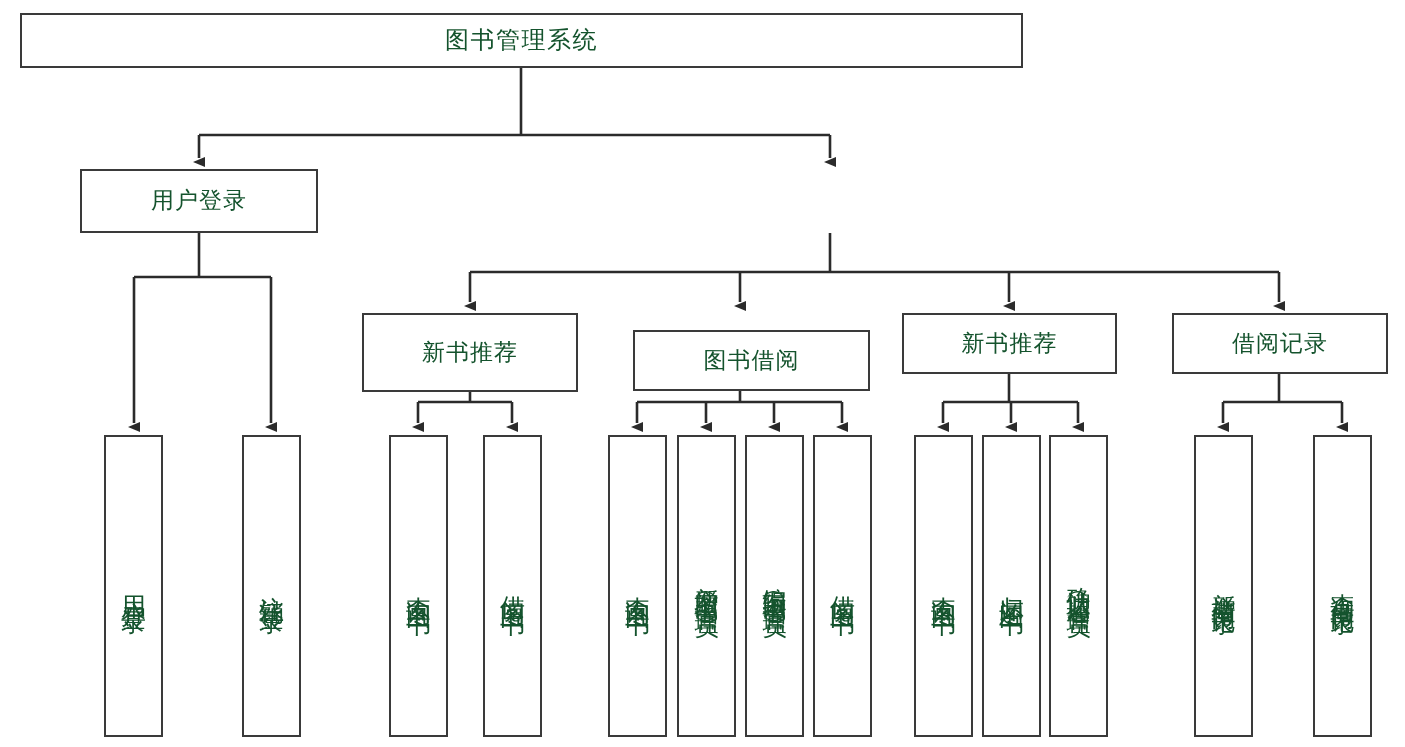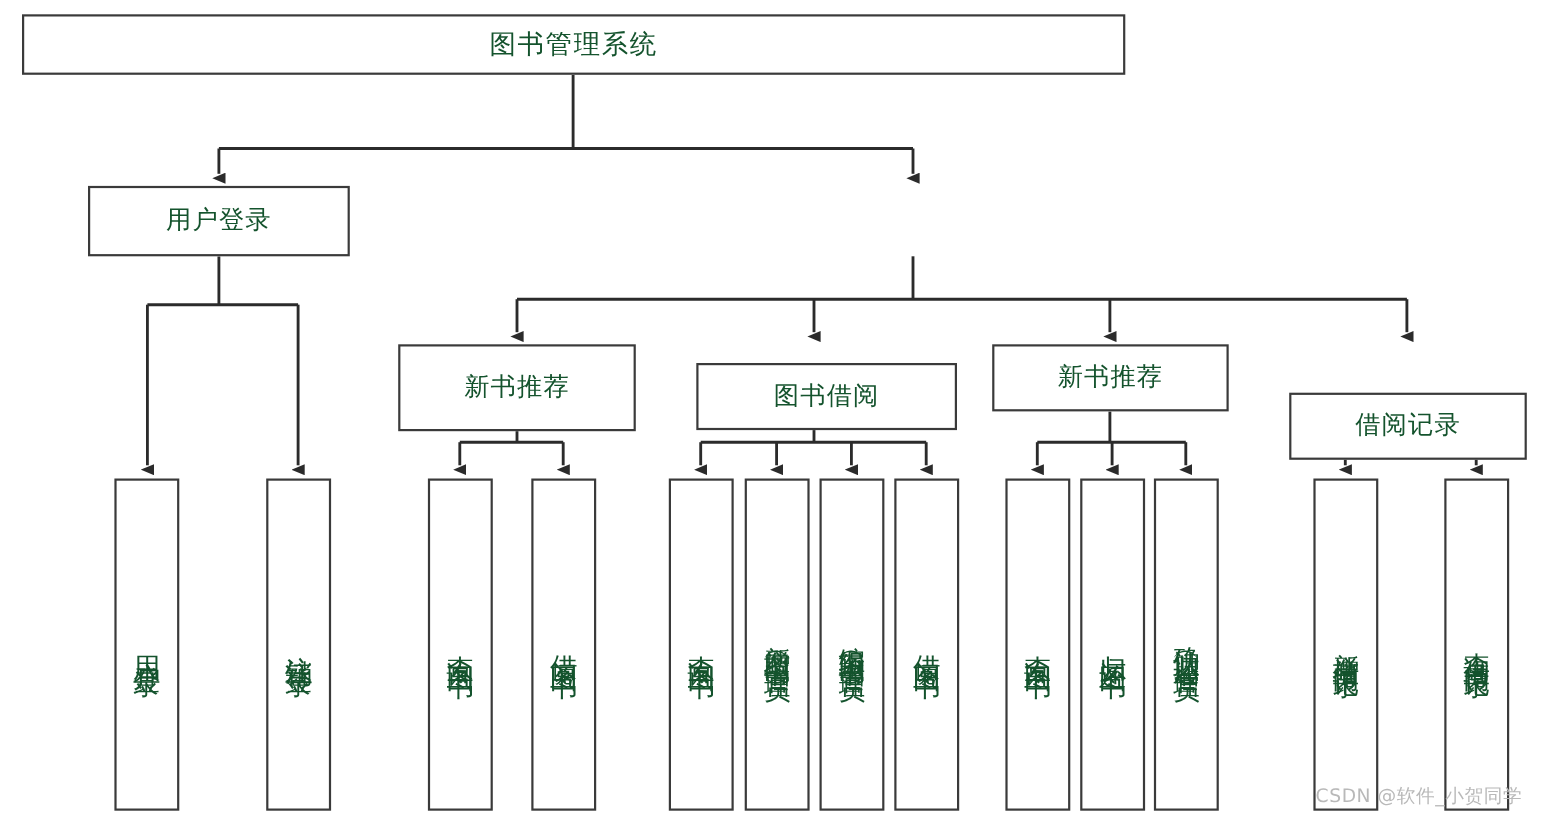--- a/index.html
+++ b/index.html
@@ -146,21 +146,21 @@
 
   <div class="node horiz" style="left:362px; top:313px; width:216px; height:79px;">
     <span class="lbl">新书推荐</span>
   </div>
   <div class="node horiz" style="left:633px; top:330px; width:237px; height:61px;">
     <span class="lbl">图书借阅</span>
   </div>
   <div class="node horiz" style="left:902px; top:313px; width:215px; height:61px;">
     <span class="lbl">新书推荐</span>
   </div>
-  <div class="node horiz" style="left:1172px; top:313px; width:216px; height:61px;margin-top:44px;">
+  <div class="node horiz" style="left:1172px; top:313px; width:216px; height:61px;">
     <span class="lbl">借阅记录</span>
   </div>
 
   <div class="node vert" style="left:104px; top:435px; width:59px; height:302px;">
     <span class="lbl">用户登录</span>
   </div>
   <div class="node vert" style="left:242px; top:435px; width:59px; height:302px;">
     <span class="lbl">注销登录</span>
   </div>
 
@@ -194,15 +194,14 @@
     <span class="lbl">确认归还（管理员）</span>
   </div>
 
   <div class="node vert tall" style="left:1194px; top:435px; width:59px; height:302px;">
     <span class="lbl">新增借阅记录</span>
   </div>
   <div class="node vert tall" style="left:1313px; top:435px; width:59px; height:302px;">
     <span class="lbl">查询借阅记录</span>
   </div>
 
-  <div class="watermark">CSDN @软件_小贺同学</div>
 
 </div>
 
 </body></html>

